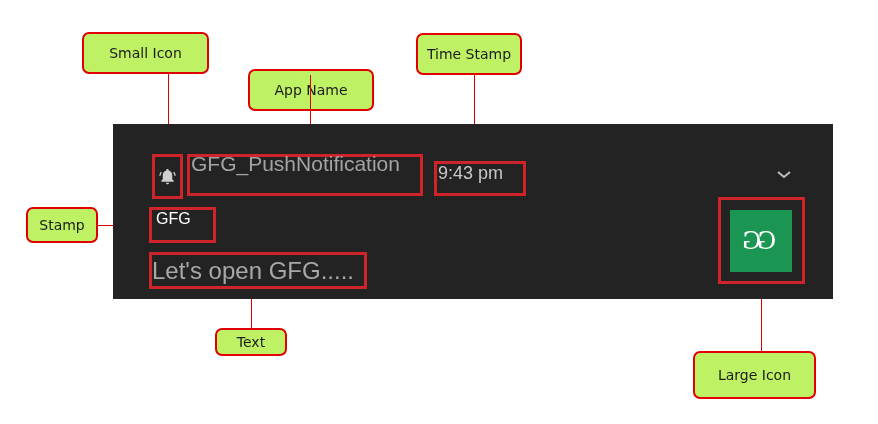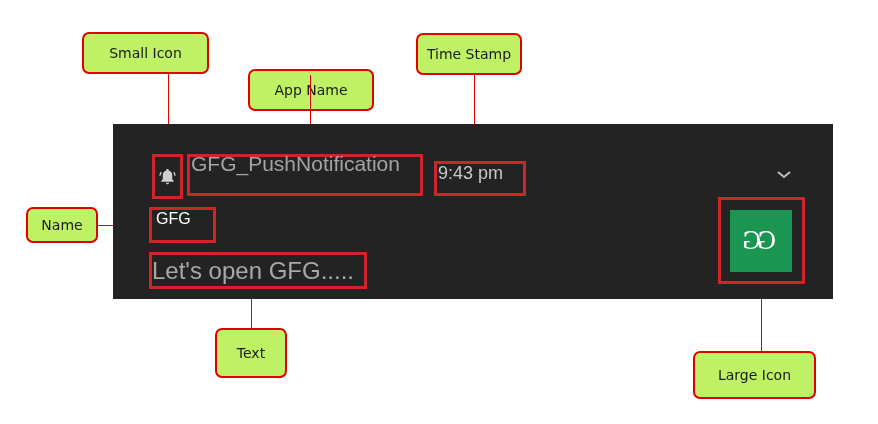--- a/index.html
+++ b/index.html
@@ -22,22 +22,22 @@
   .large-icon{position:absolute;left:730px;top:210px;width:62px;height:62px;background:#1b9552;display:flex;align-items:center;justify-content:center;}
   .large-icon span{font-family:"DejaVu Serif",serif;color:#fff;font-size:24px;letter-spacing:-4px;}
   .chev{position:absolute;left:776px;top:170px;}
 </style>
 </head>
 <body>
 
 <div class="label" style="left:82px;top:32px;width:127px;height:42px;">Small Icon</div>
 <div class="label" style="left:248px;top:33px;width:126px;height:42px;margin-top:36px;">App Name</div>
 <div class="label" style="left:416px;top:33px;width:106px;height:42px;">Time Stamp</div>
-<div class="label" style="left:26px;top:207px;width:72px;height:36px;">Name</div>
-<div class="label" style="left:215px;top:328px;width:72px;height:50px;">Text</div>
+<div class="label" style="left:26px;top:207px;width:72px;height:36px;">Stamp</div>
+<div class="label" style="left:215px;top:328px;width:72px;height:28px;">Text</div>
 <div class="label" style="left:693px;top:351px;width:123px;height:48px;">Large Icon</div>
 
 <div class="vline" style="left:168px;top:74px;height:80px;"></div>
 <div class="arrow-down" style="left:163px;top:148px;"></div>
 <div class="vline" style="left:310px;top:75px;height:80px;"></div>
 <div class="arrow-down" style="left:305px;top:149px;"></div>
 <div class="vline" style="left:474px;top:75px;height:86px;"></div>
 <div class="arrow-down" style="left:469px;top:155px;"></div>
 <div class="hline" style="left:98px;top:225px;width:44px;"></div>
 <div class="arrow-right" style="left:141px;top:220px;"></div>

